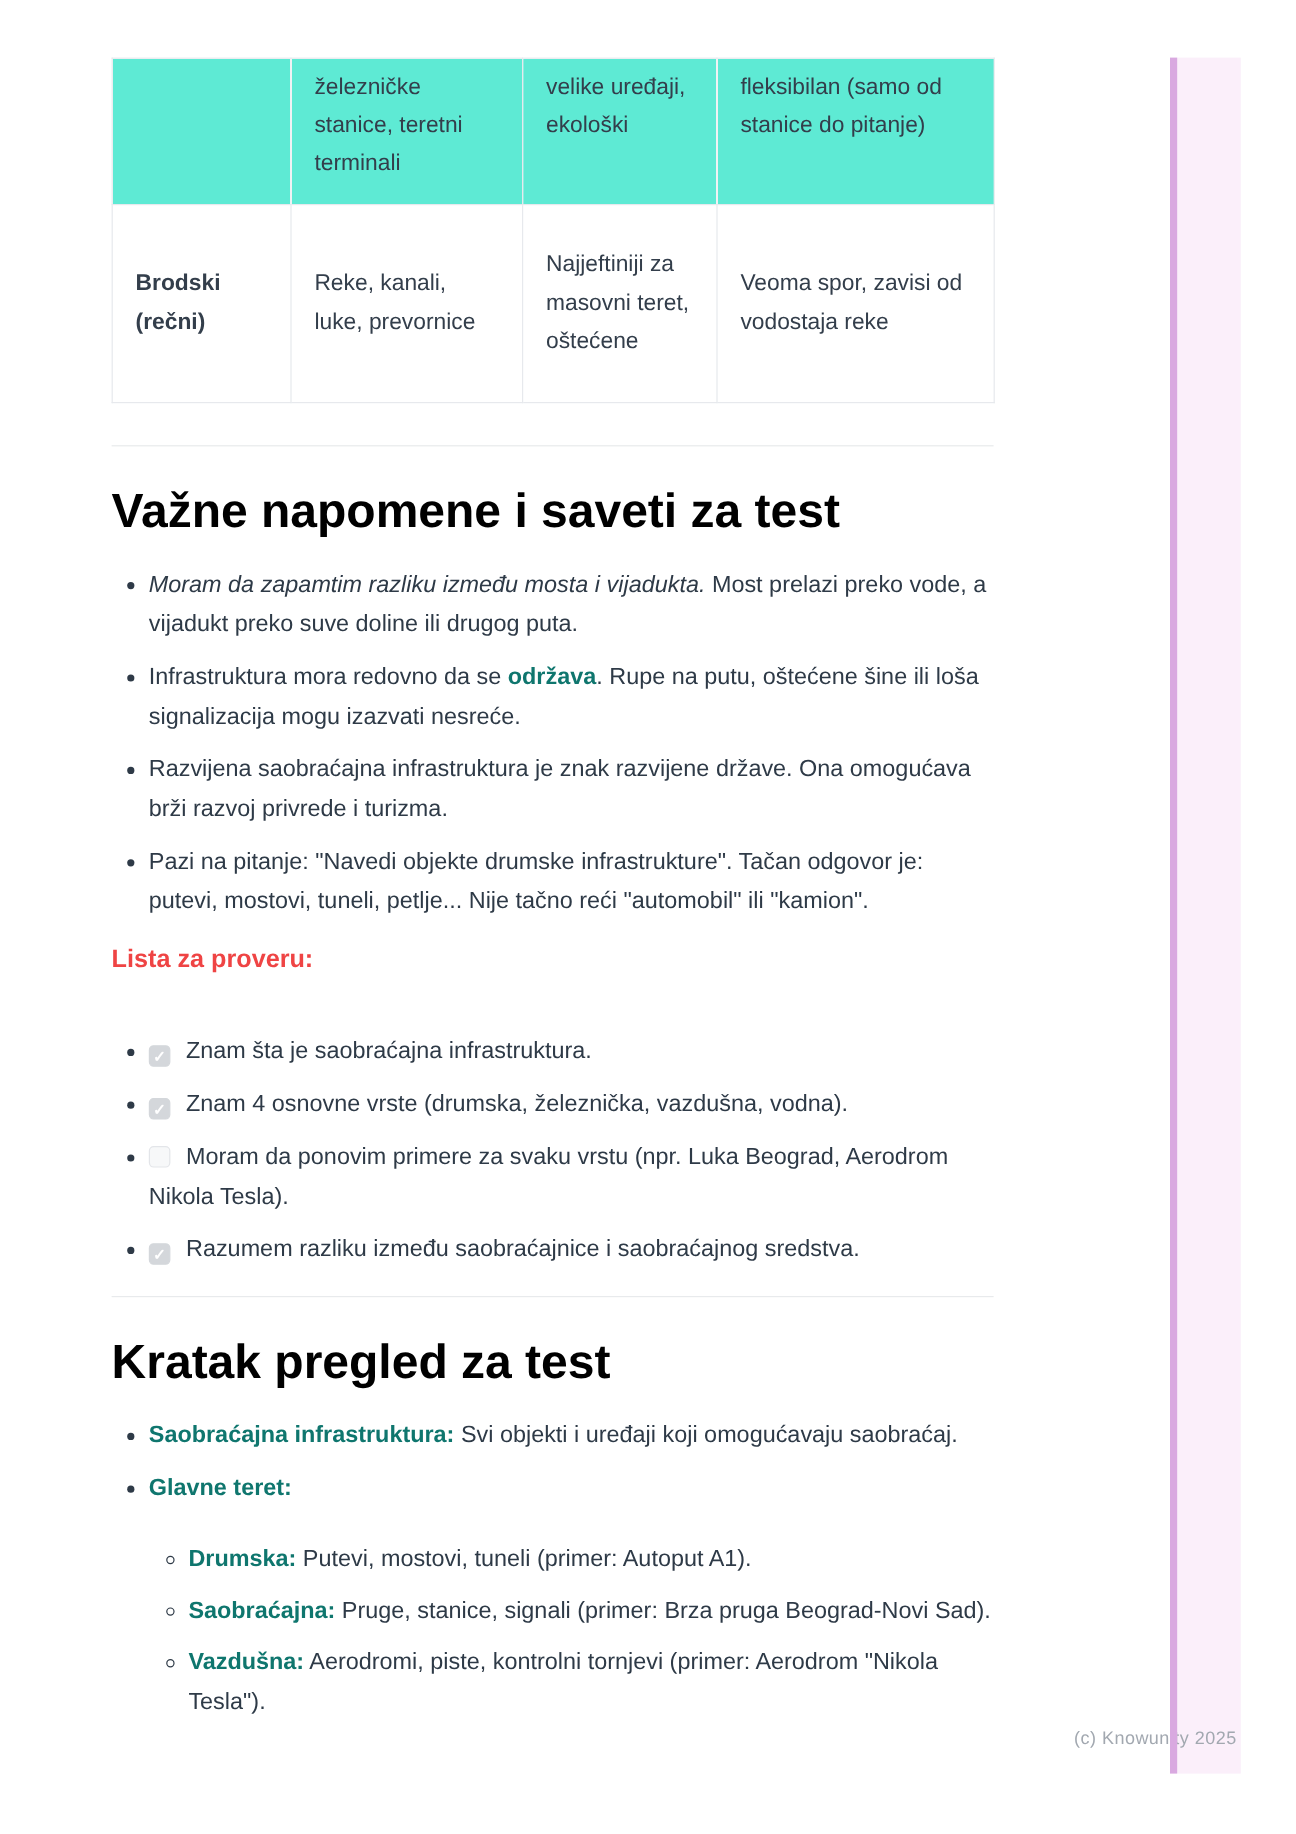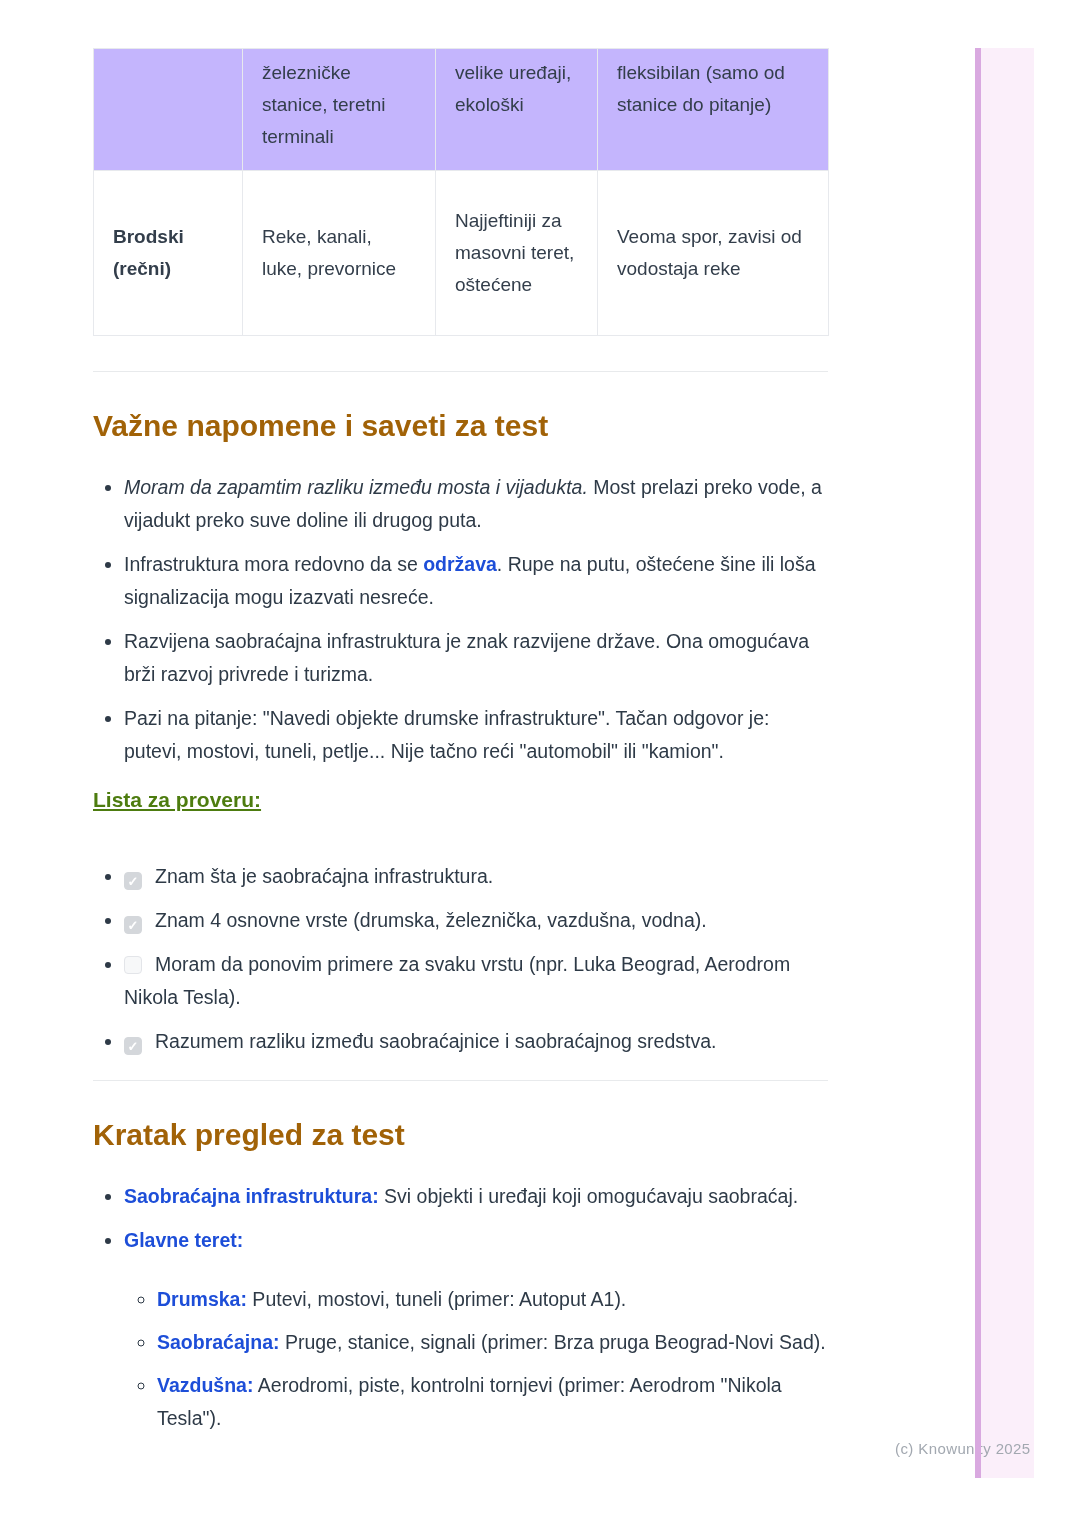--- a/index.html
+++ b/index.html
@@ -10,36 +10,36 @@
   }
   .content{position:absolute;left:93px;top:48px;width:735px;}
 
   
   table.tbl{border-collapse:collapse;table-layout:fixed;width:735px;}
   .tbl td{
     border:1px solid #e7e9ed;box-sizing:border-box;
     padding:8px 19px 10px;font-size:19px;line-height:32px;color:#333e4b;
     overflow:hidden;word-wrap:break-word;
   }
-  tr.r0 td{background:#c4b5fd;height:122px;vertical-align:top;}
+  tr.r0 td{background:#5eead4;height:122px;vertical-align:top;}
   tr.r1 td{height:165px;vertical-align:middle;padding:10px 19px;}
 
-  .b{font-weight:700;color:#1d4ed8;}
+  .b{font-weight:700;color:#0f766e;}
   .i{font-style:italic;}
 
   hr.divider{border:none;border-top:1px solid #e8eaec;margin:0;}
   hr.m1{margin-top:35px;}
   hr.m2{margin-top:22px;}
 
-  h2.sec{font-size:30px;line-height:36px;font-weight:700;color:#a16207;margin:36px 0 0;}
+  h2.sec{font-size:40px;line-height:36px;font-weight:700;color:#000000;margin:36px 0 0;}
 
   ul.blist{list-style:disc outside;margin:27px 0 0;padding:0 0 0 31px;}
   ul.blist>li{font-size:19.5px;line-height:33px;margin:0 0 11px;color:#2e3a47;}
 
-  .sec-label{font-size:21px;line-height:24px;font-weight:700;color:#4d7c0f;margin:20px 0 0;text-decoration:underline;}
+  .sec-label{font-size:21px;line-height:24px;font-weight:700;color:#ef4444;margin:20px 0 0;}
 
   ul.cklist{margin-top:48px;}
   .cb{
     display:inline-block;width:18px;height:18px;box-sizing:border-box;border-radius:4px;
     background:#f7f8f9;border:1px solid #e3e5e9;margin-right:13px;vertical-align:-3px;
     text-align:center;line-height:17px;font-size:13px;font-weight:700;color:#ffffff;
   }
   .cb.on{background:#d4d7db;border-color:#d4d7db;}
 
   ul.clist{list-style:circle outside;margin:26px 0 0;padding:0 0 0 33px;}

